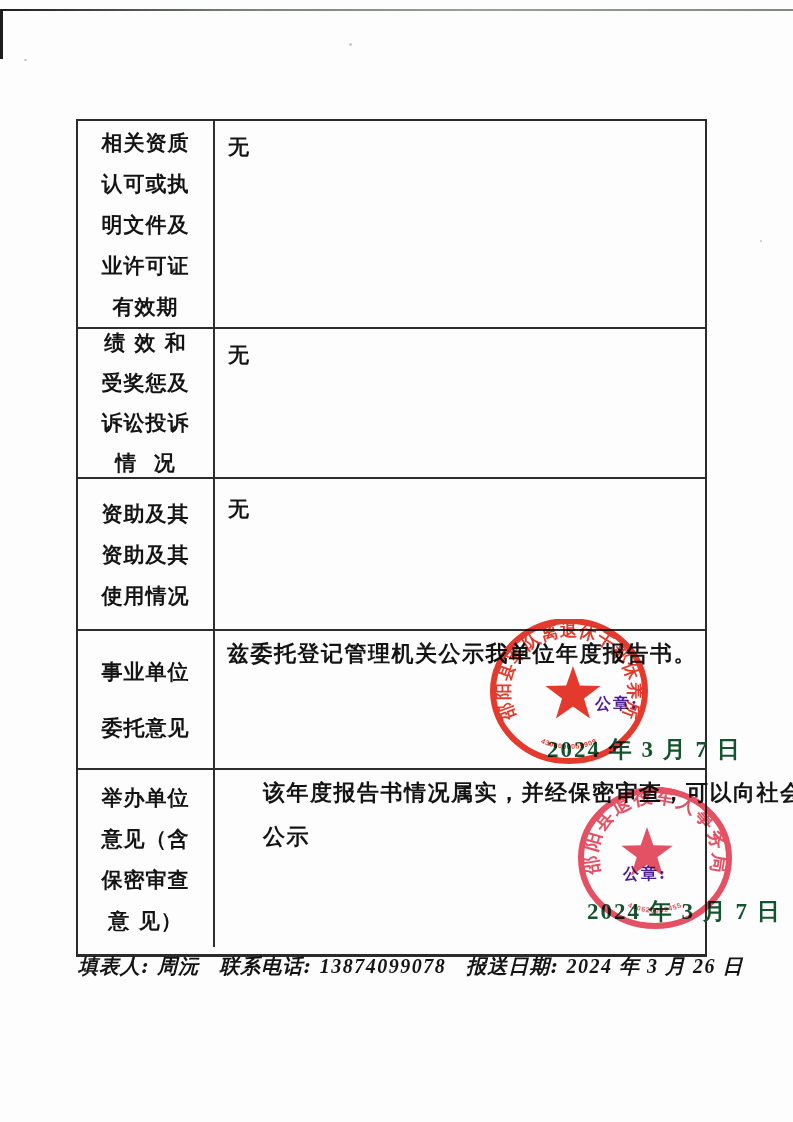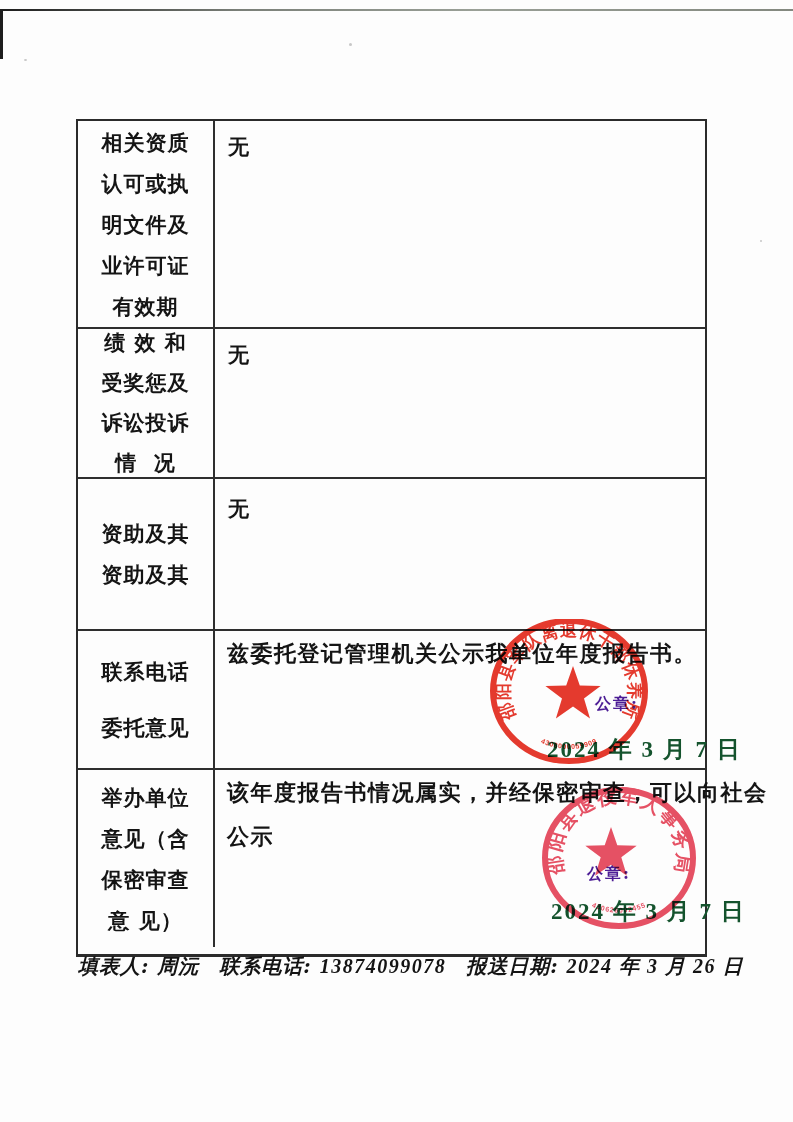--- a/index.html
+++ b/index.html
@@ -13,21 +13,21 @@
     background:linear-gradient(90deg,#1c1c1c,#7a7f78 30%,#9aa097 60%,#83887f);}
   .scan-left-mark{position:absolute;left:0;top:9px;width:3px;height:50px;background:#1d1d1d;}
   .speck{position:absolute;border-radius:50%;background:#9a9a9a;opacity:.55;}
   
   .report-table{
     position:absolute;left:76px;top:119px;width:631px;height:838px;
     border:2px solid #2b2b2b;border-bottom-width:3px;box-sizing:border-box;
     display:flex;flex-direction:column;
   }
   .trow{display:flex;border-bottom:2px solid #2e2e2e;box-sizing:border-box;}
-  .trow:last-child{border-bottom:none;}
+  .trow:last-child{border-bottom:none;gap:36px;}
   .tlabel{
     width:137px;flex:0 0 137px;border-right:2px solid #2e2e2e;box-sizing:border-box;
     display:flex;flex-direction:column;justify-content:center;align-items:center;
     font-size:21px;font-weight:600;letter-spacing:1px;
   }
   .tlabel .lline{line-height:41px;white-space:pre;}
   .tcell{position:relative;flex:1;box-sizing:border-box;}
   .val-none{position:absolute;left:13px;top:12px;font-size:21px;font-weight:600;}
   .opinion-line{position:absolute;left:12px;font-size:22px;font-weight:600;letter-spacing:1.5px;white-space:nowrap;}
   .stamp-caption{position:absolute;font-size:16px;font-weight:700;letter-spacing:2px;color:#4c1d95;}
@@ -78,29 +78,30 @@
       </div>
       <div class="tcell">
         <div class="val-none">无</div>
       </div>
     </div>
 
     <div class="trow" style="height:152px;">
       <div class="tlabel">
         <div class="lline">资助及其</div>
         <div class="lline">资助及其</div>
+        <div class="lline">使用情况</div>
       </div>
       <div class="tcell">
         <div class="val-none" style="top:16px;">无</div>
       </div>
     </div>
 
     <div class="trow" style="height:139px;">
       <div class="tlabel">
-        <div class="lline" style="line-height:40px;">联系电话</div>
+        <div class="lline" style="line-height:40px;">事业单位</div>
         <div class="lline" style="line-height:40px;margin-top:16px;">委托意见</div>
       </div>
       <div class="tcell" style="overflow:visible;">
         <div class="opinion-line" style="top:8px;">兹委托登记管理机关公示我单位年度报告书。</div>
         <div class="stamp-caption" style="left:380px;top:63px;">公章:</div>
         <div class="stamp-date" style="left:332px;top:103px;">2024 年 3 月 7 日</div>
         <svg class="seal" style="left:269px;top:-12px;" viewBox="0 0 170 150">
           <defs>
             <path id="arc1" d="M 30.6 95.3 A 60 55 0 1 1 139.4 95.3" fill="none"></path>
             <path id="ser1" d="M 44.5 116.4 A 63 58 0 0 0 125.5 116.4" fill="none"></path>

